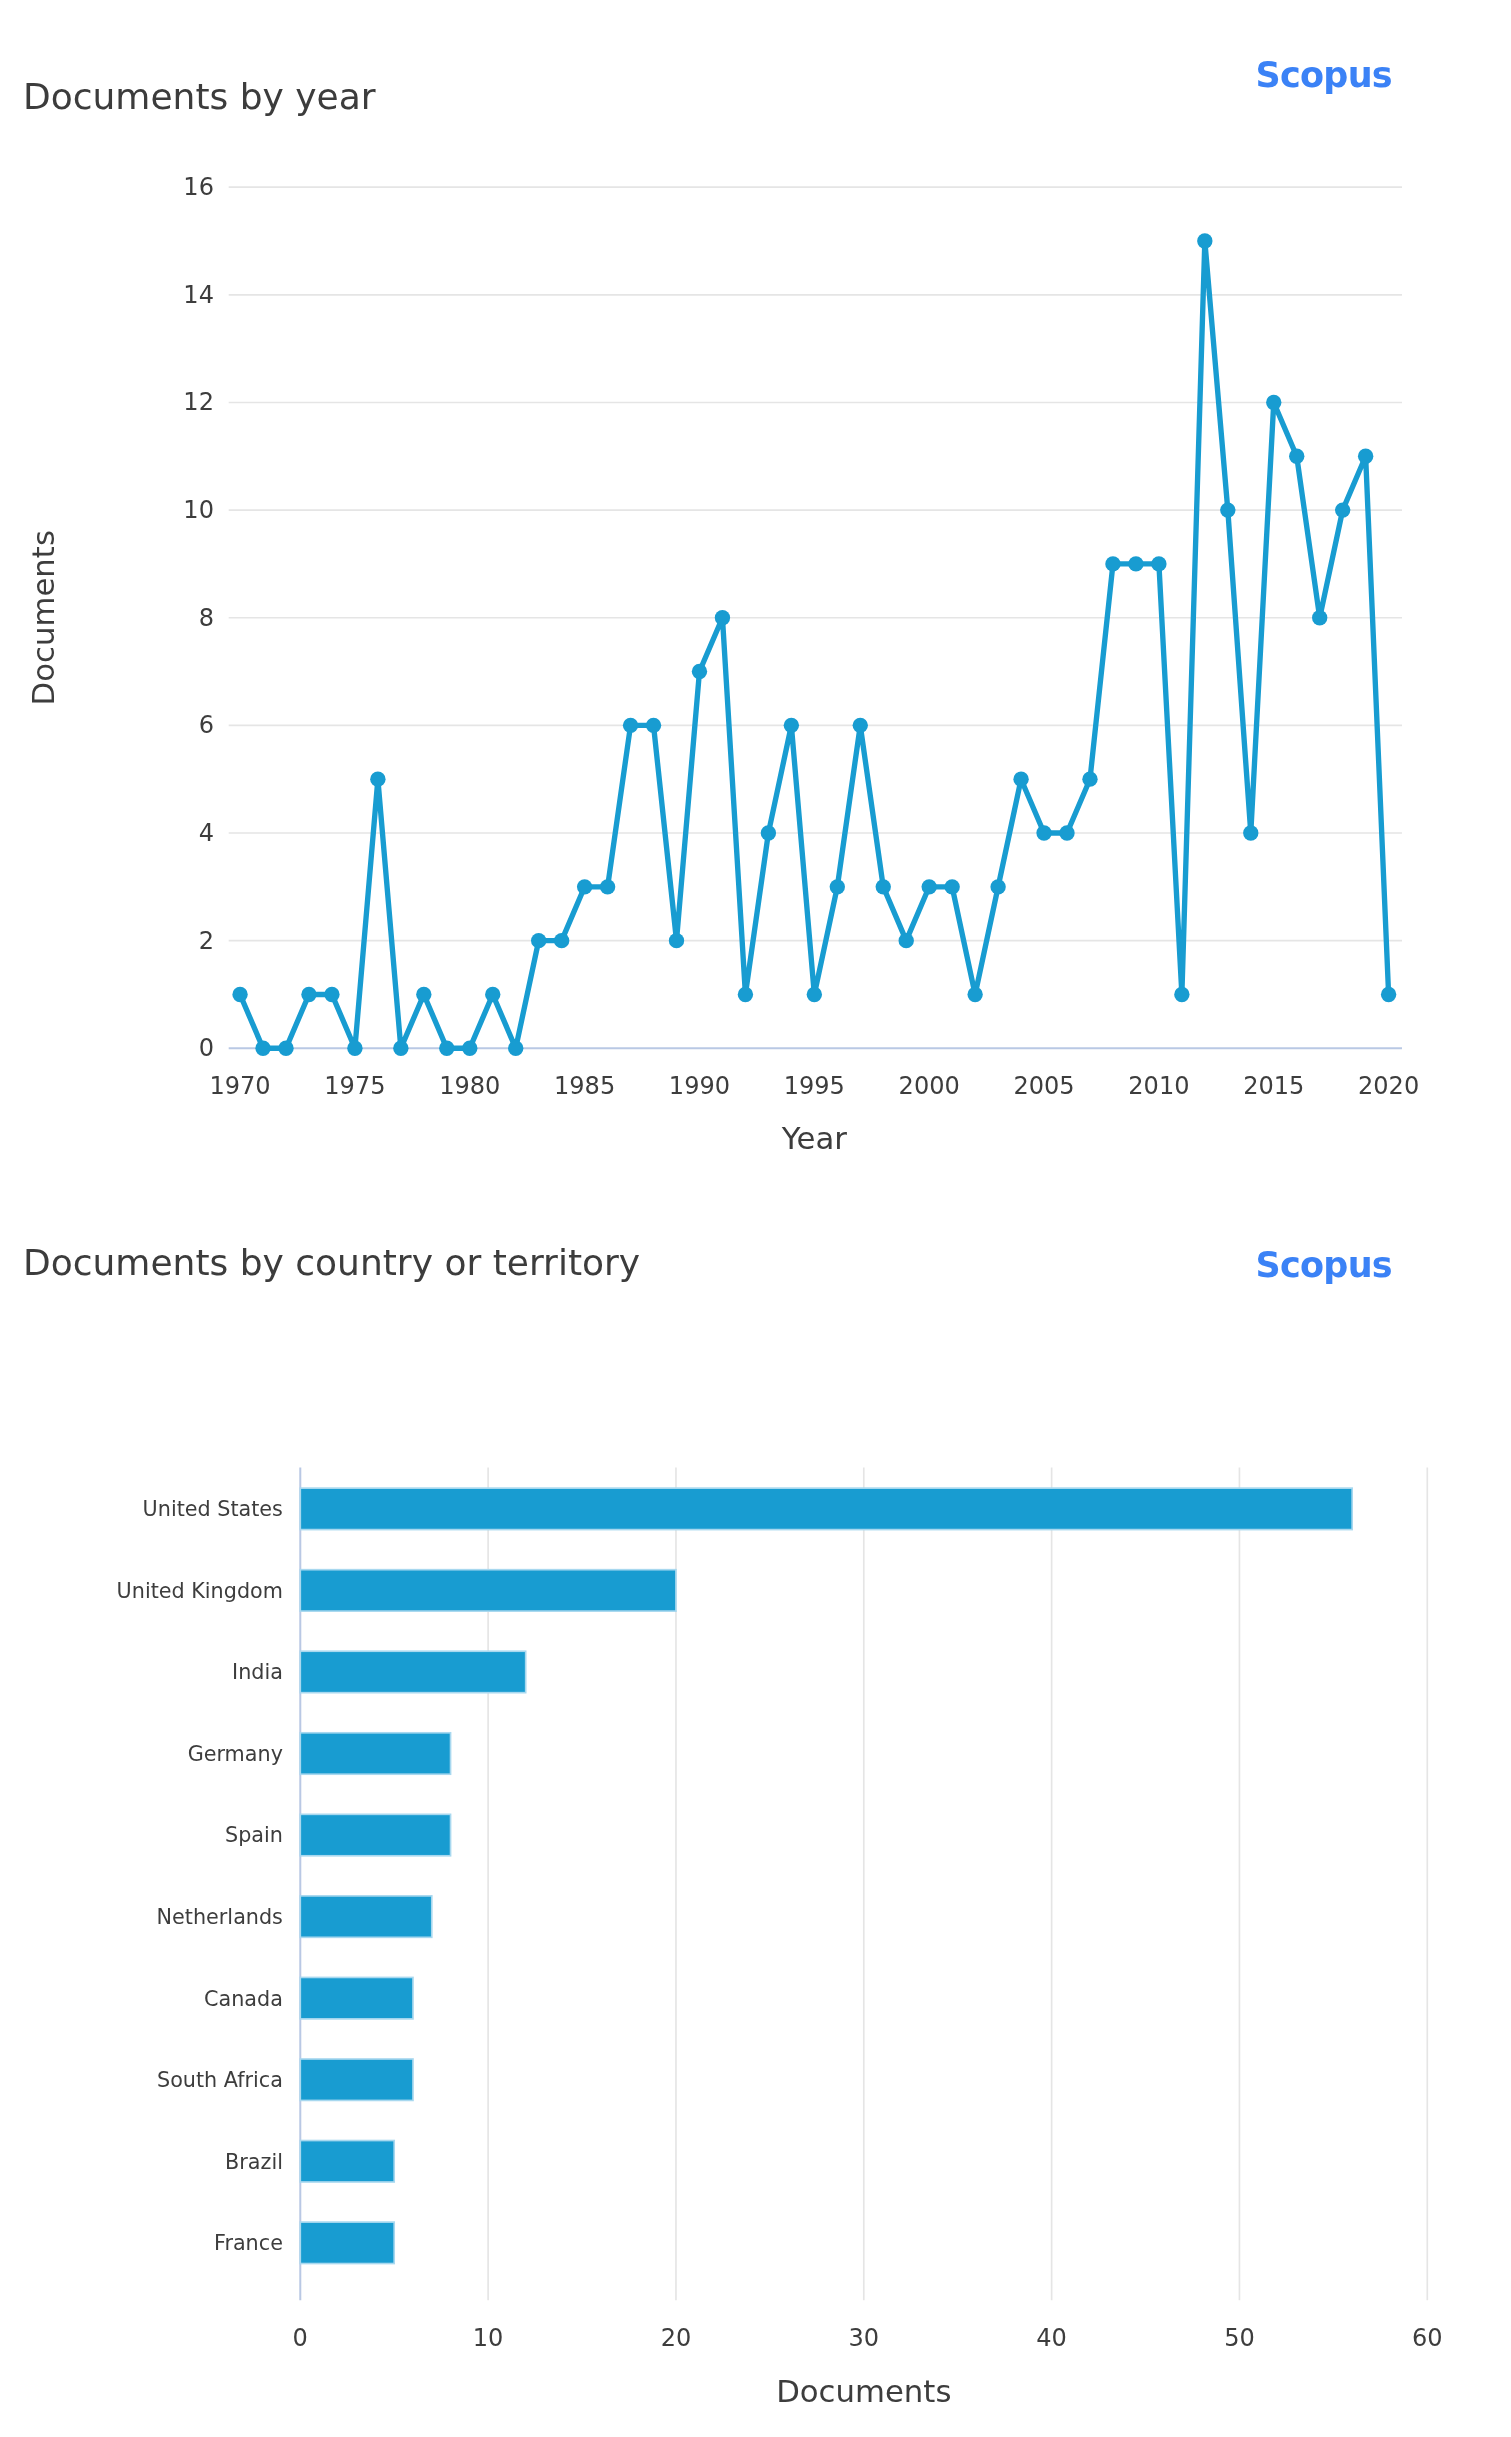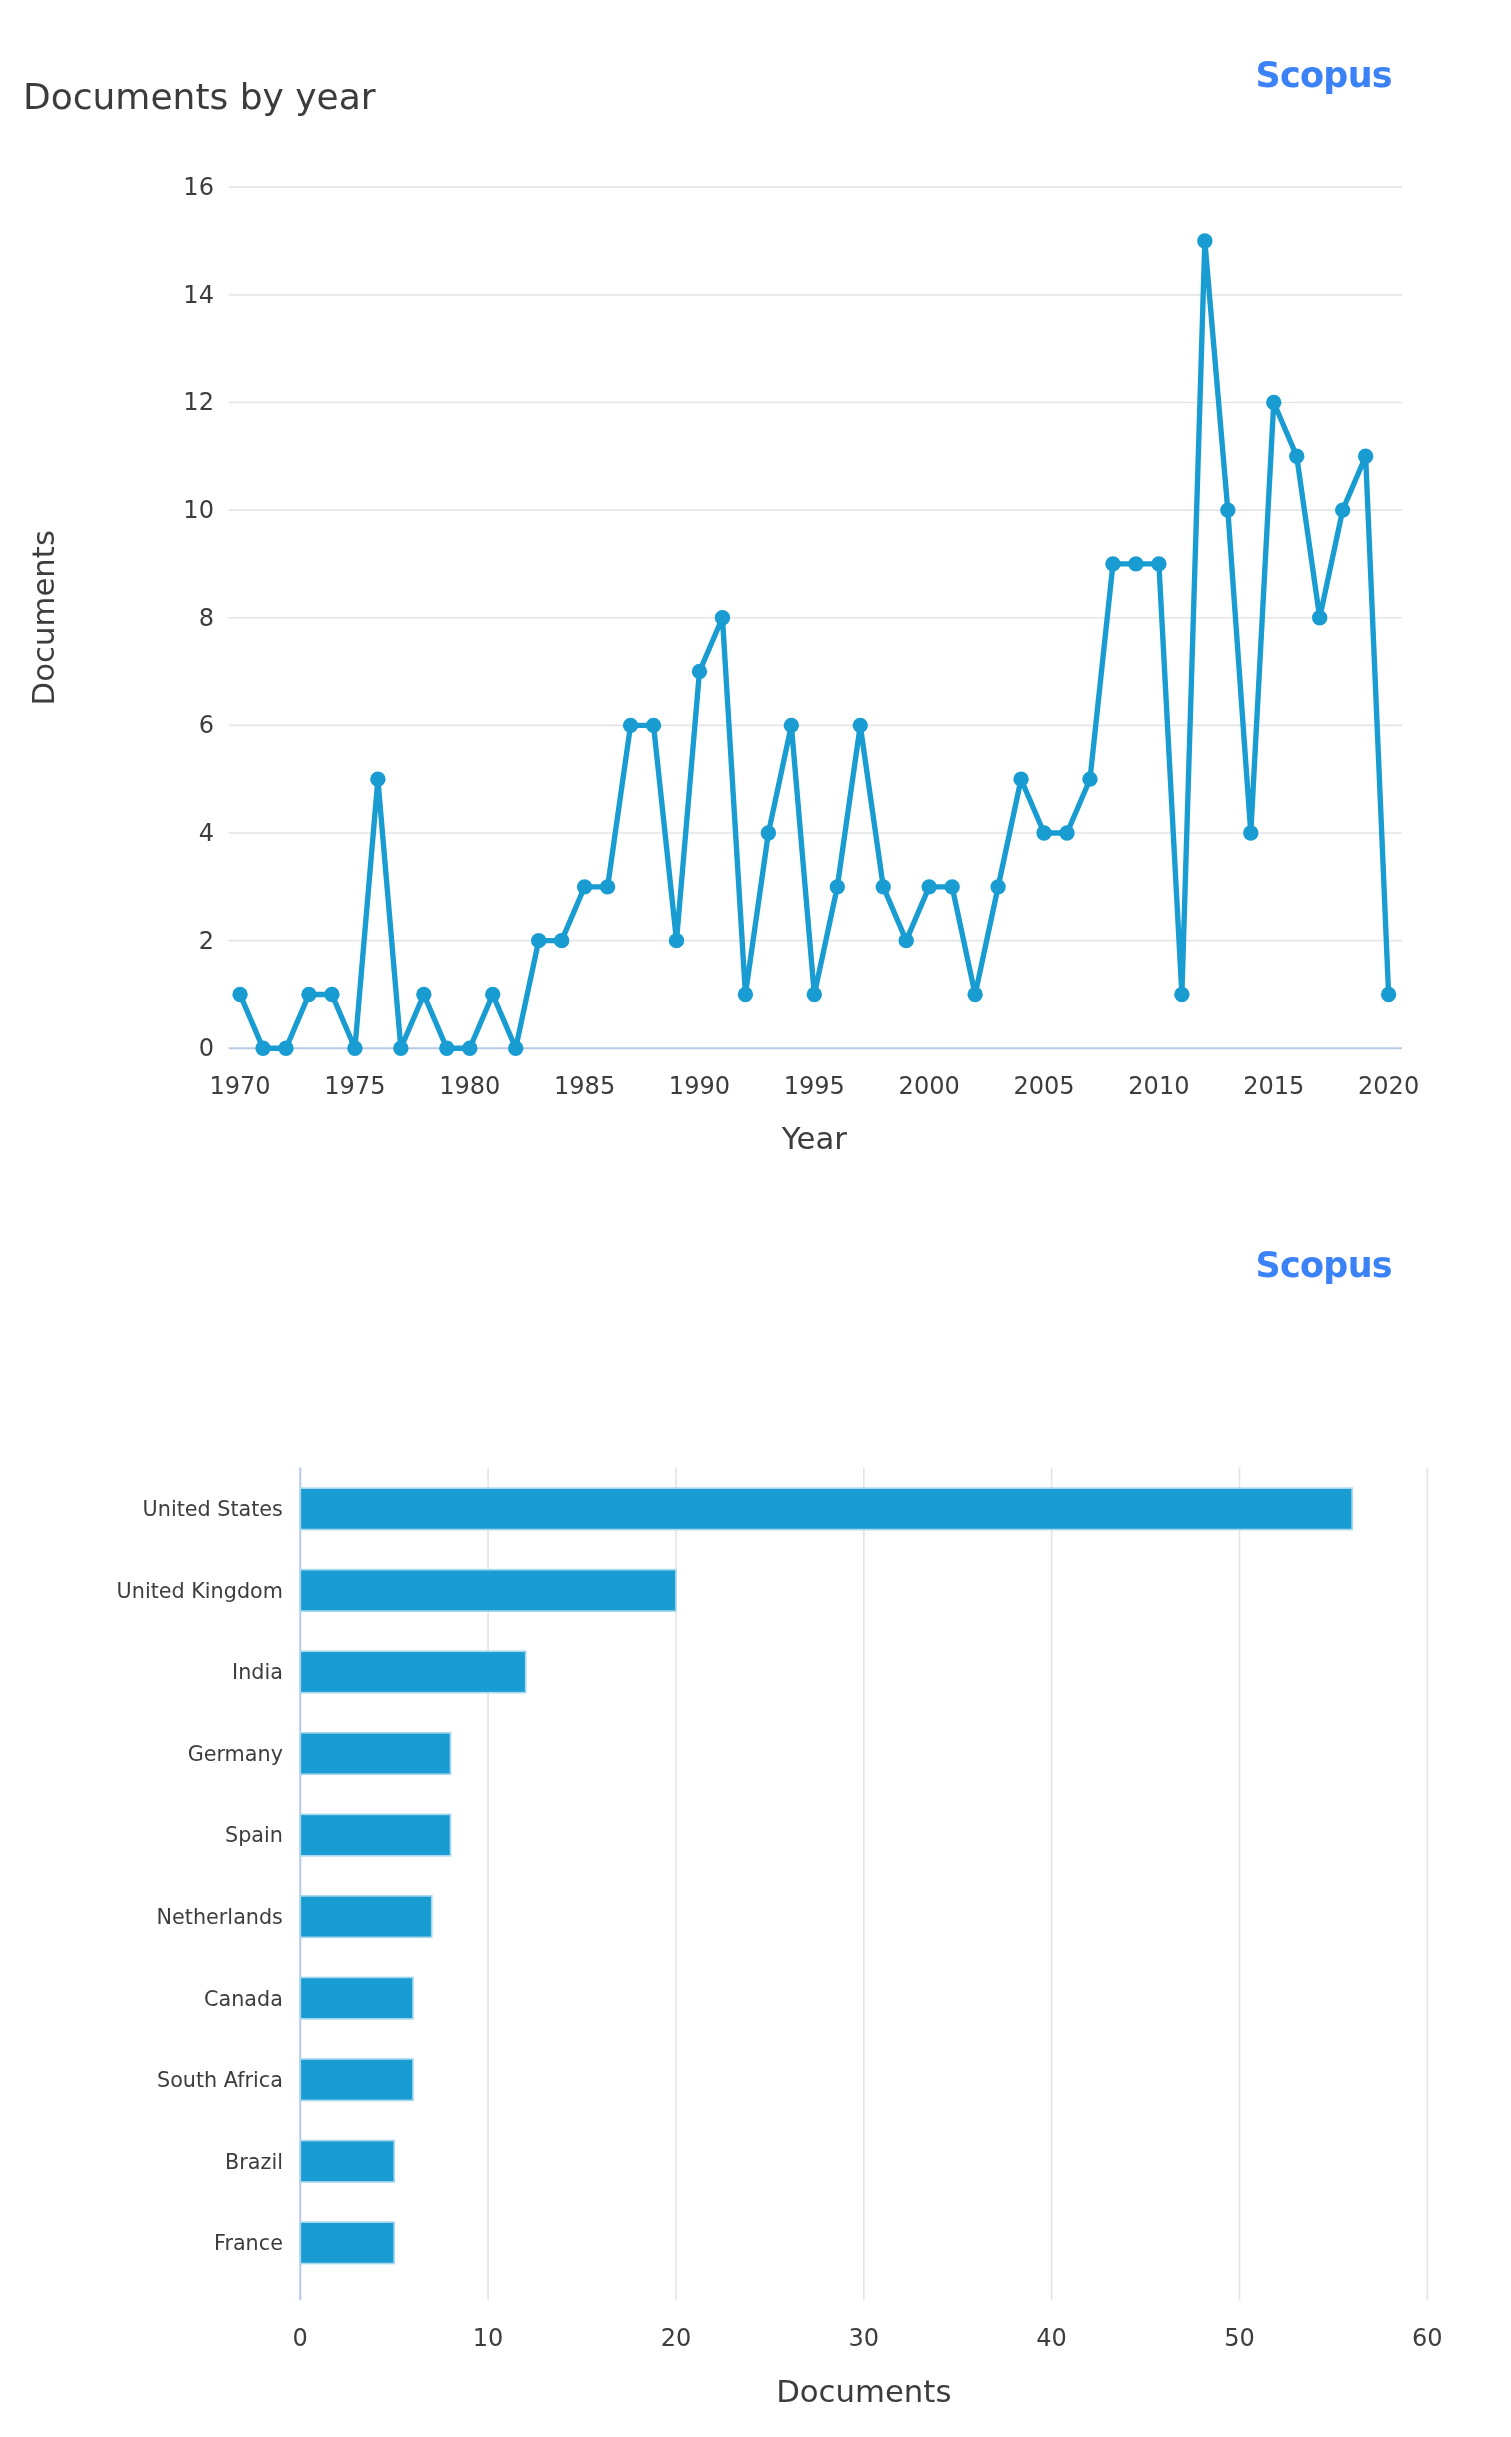--- a/index.html
+++ b/index.html
@@ -121,20 +121,21 @@
       <circle cx="1905.2" cy="602" r="11.5" fill="#189cd1"></circle>
       <circle cx="1939.56" cy="682.5" r="11.5" fill="#189cd1"></circle>
       <circle cx="1973.92" cy="924" r="11.5" fill="#189cd1"></circle>
       <circle cx="2008.28" cy="763" r="11.5" fill="#189cd1"></circle>
       <circle cx="2042.6399999999999" cy="682.5" r="11.5" fill="#189cd1"></circle>
       <circle cx="2077" cy="1487.5" r="11.5" fill="#189cd1"></circle>
       <text x="80" y="924" text-anchor="middle" font-size="46" fill="#3d3d3d" transform="rotate(-90 80 924)">Documents</text>
       <text x="1218" y="1718" text-anchor="middle" font-size="46" fill="#3d3d3d">Year</text>
     </svg>
 
+  <div id="title-country" class="chart-title">Documents by country or territory</div>
 
 
   <div id="logo-country" class="scopus-logo">Scopus</div>
 
   <svg id="svg-bar" width="1511" height="1000" viewBox="0 0 2260 1496">
       <line x1="449" y1="44" x2="449" y2="1290" stroke="#b9c8e4" stroke-width="3"></line>
       <text x="449" y="1358" text-anchor="middle" font-size="36" fill="#3d3d3d">0</text>
       <line x1="730" y1="44" x2="730" y2="1290" stroke="#e5e5e5" stroke-width="2.5"></line>
       <text x="730" y="1358" text-anchor="middle" font-size="36" fill="#3d3d3d">10</text>
       <line x1="1011" y1="44" x2="1011" y2="1290" stroke="#e5e5e5" stroke-width="2.5"></line>

